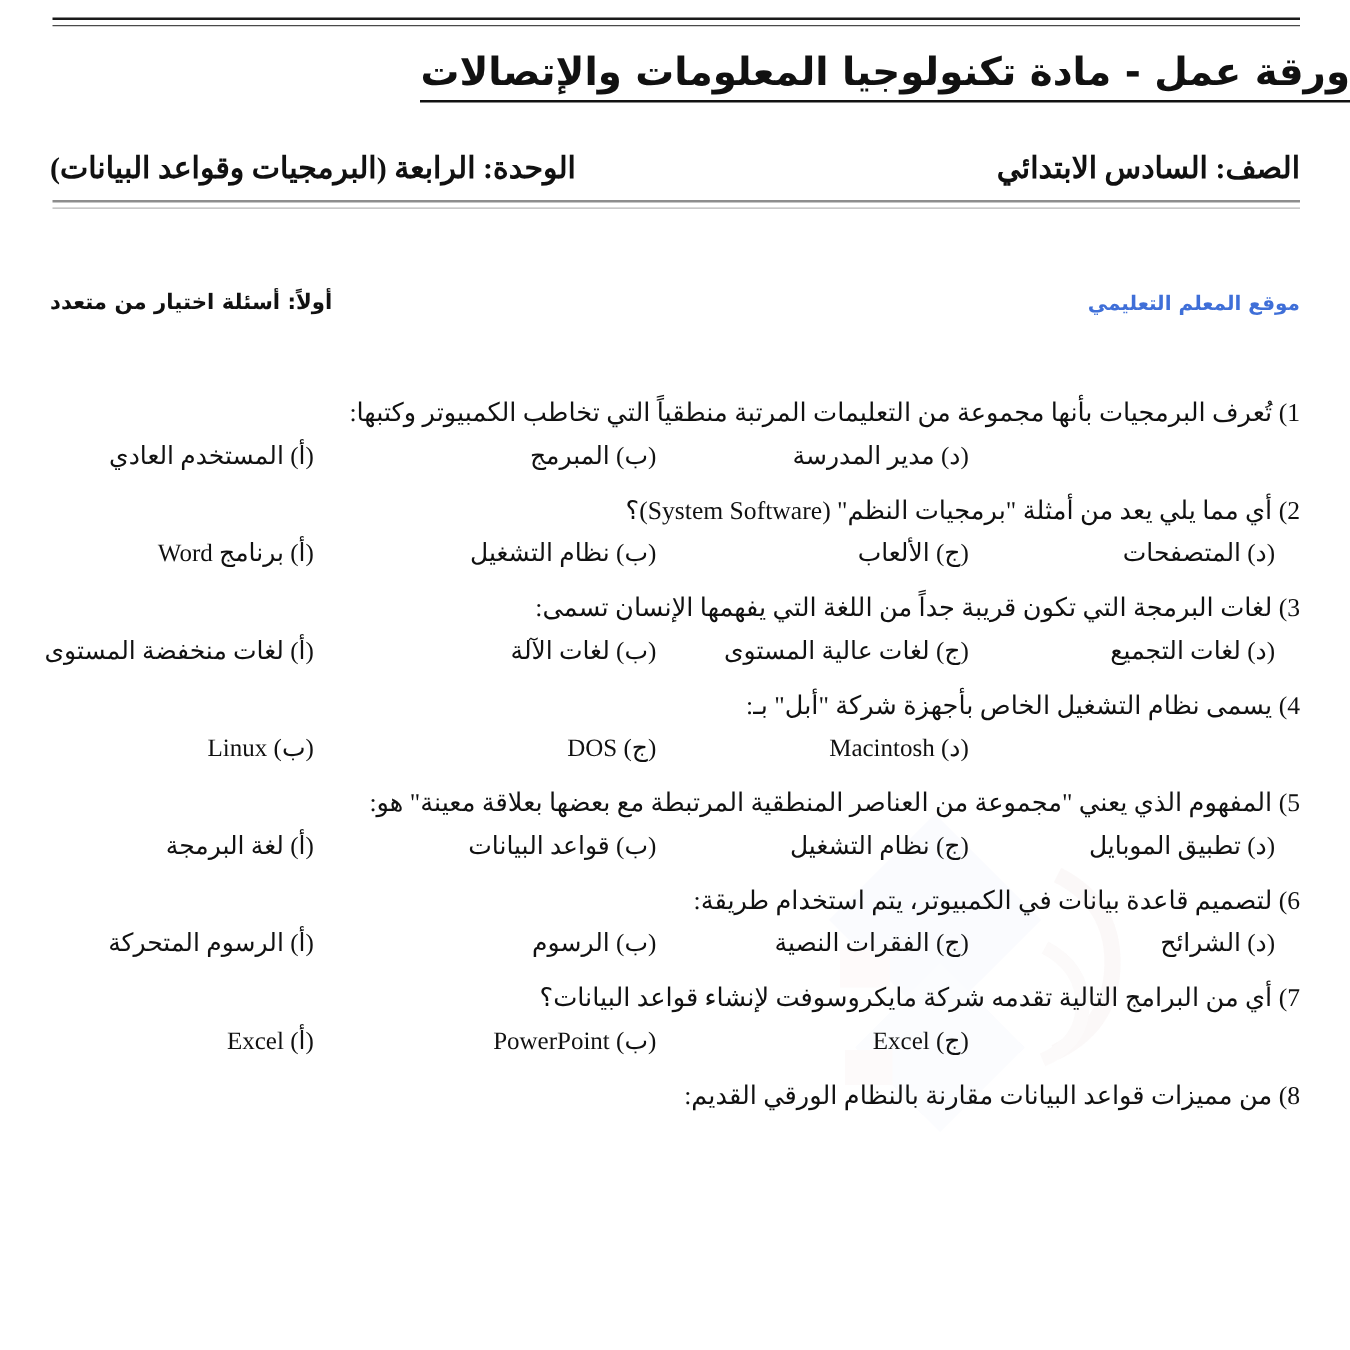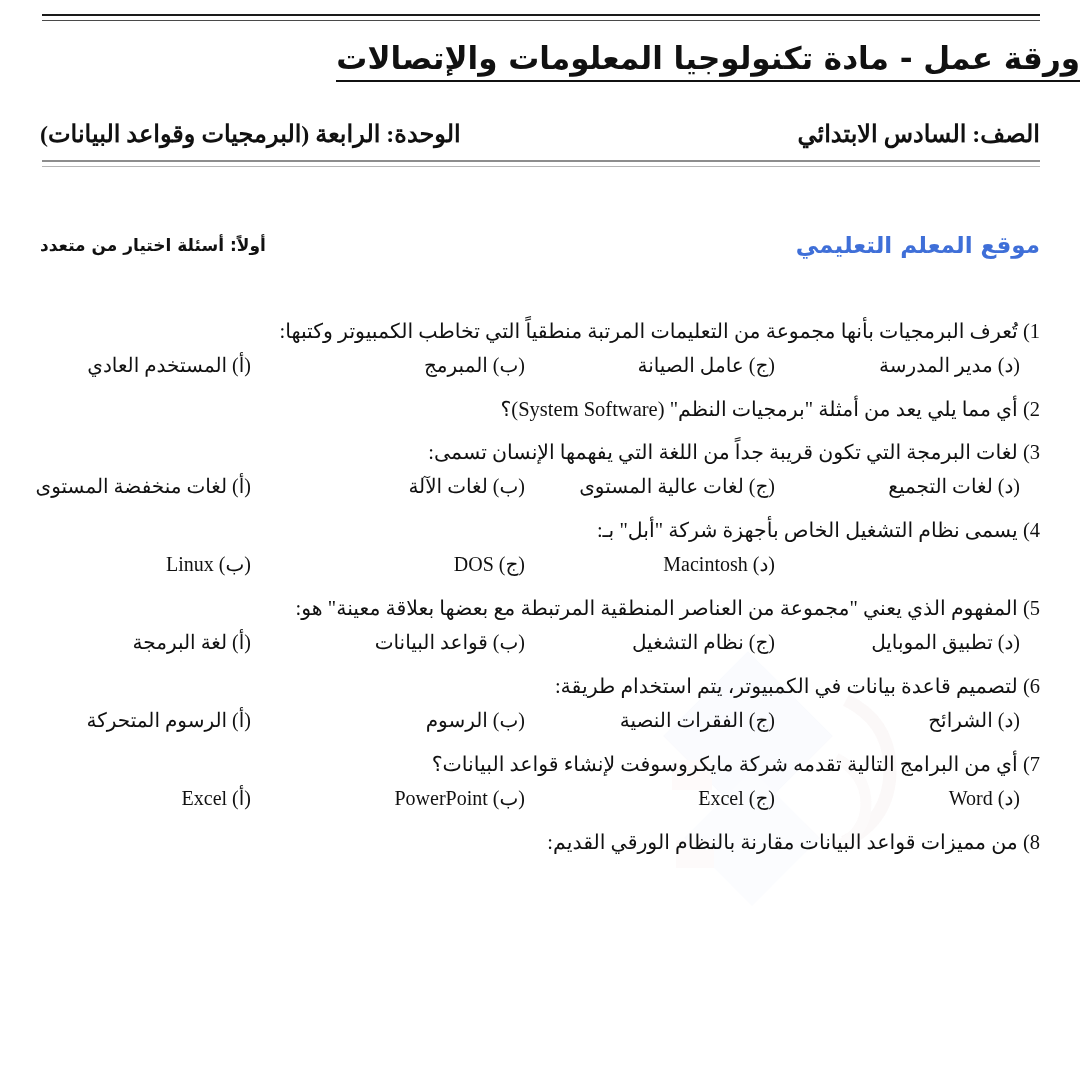--- a/index.html
+++ b/index.html
@@ -84,21 +84,21 @@
   }
   .section-title{
     font-family:"DejaVu Sans","Liberation Sans",sans-serif;
     font-weight:700;
     font-size:17px;
     color:#111;
   }
   .site-brand{
     font-family:"DejaVu Sans","Liberation Sans",sans-serif;
     font-weight:700;
-    font-size:23px;
+    font-size:16px;
     color:#3f6fd8;
     margin-inline-start:0;
     margin-right:0;
   }
 
   
   .questions{
     position:absolute;
     top:318px; left:40px; right:40px;
     direction:rtl;
@@ -176,26 +176,31 @@
     <div class="section-title">أولاً: أسئلة اختيار من متعدد</div>
     <div class="site-brand" style="color: rgb(63, 111, 216);">موقع المعلم التعليمي</div>
   </div>
 
   <div class="questions">
       <div class="q-block">
         <div class="q-text"><span class="q-num">1)</span> <span>تُعرف البرمجيات بأنها مجموعة من التعليمات المرتبة منطقياً التي تخاطب الكمبيوتر وكتبها:</span></div>
         <div class="opt-row">
           <div class="opt"><span class="lbl">(أ)</span> <span>المستخدم العادي</span></div>
           <div class="opt"><span class="lbl">(ب)</span> <span>المبرمج</span></div>
-          <div class="opt"><span class="lbl">(ج)</span> <span>عامل الصيانة</span></div>
           <div class="opt"><span class="lbl">(د)</span> <span>مدير المدرسة</span></div>
         </div>
       </div>
       <div class="q-block">
         <div class="q-text"><span class="q-num">2)</span> <span>أي مما يلي يعد من أمثلة "برمجيات النظم" (System Software)؟</span></div>
+        <div class="opt-row">
+          <div class="opt"><span class="lbl">(أ)</span> <span>برنامج Word</span></div>
+          <div class="opt"><span class="lbl">(ب)</span> <span>نظام التشغيل</span></div>
+          <div class="opt"><span class="lbl">(ج)</span> <span>الألعاب</span></div>
+          <div class="opt"><span class="lbl">(د)</span> <span>المتصفحات</span></div>
+        </div>
       </div>
       <div class="q-block">
         <div class="q-text"><span class="q-num">3)</span> <span>لغات البرمجة التي تكون قريبة جداً من اللغة التي يفهمها الإنسان تسمى:</span></div>
         <div class="opt-row">
           <div class="opt"><span class="lbl">(أ)</span> <span>لغات منخفضة المستوى</span></div>
           <div class="opt"><span class="lbl">(ب)</span> <span>لغات الآلة</span></div>
           <div class="opt"><span class="lbl">(ج)</span> <span>لغات عالية المستوى</span></div>
           <div class="opt"><span class="lbl">(د)</span> <span>لغات التجميع</span></div>
         </div>
       </div>
@@ -224,21 +229,20 @@
           <div class="opt"><span class="lbl">(ج)</span> <span>الفقرات النصية</span></div>
           <div class="opt"><span class="lbl">(د)</span> <span>الشرائح</span></div>
         </div>
       </div>
       <div class="q-block">
         <div class="q-text"><span class="q-num">7)</span> <span>أي من البرامج التالية تقدمه شركة مايكروسوفت لإنشاء قواعد البيانات؟</span></div>
         <div class="opt-row">
           <div class="opt latin"><span class="lbl">(أ)</span> <span>Excel</span></div>
           <div class="opt latin"><span class="lbl">(ب)</span> <span>PowerPoint</span></div>
           <div class="opt latin"><span class="lbl">(ج)</span> <span>Excel</span></div>
-          <div class="opt latin"><span class="lbl">(د)</span> <span>Word</span></div>
         </div>
       </div>
       <div class="q-block q-gap-lg">
         <div class="q-text"><span class="q-num">8)</span> <span>من مميزات قواعد البيانات مقارنة بالنظام الورقي القديم:</span></div>
       </div>
     </div>
 
 </div>
 
 </body></html>

